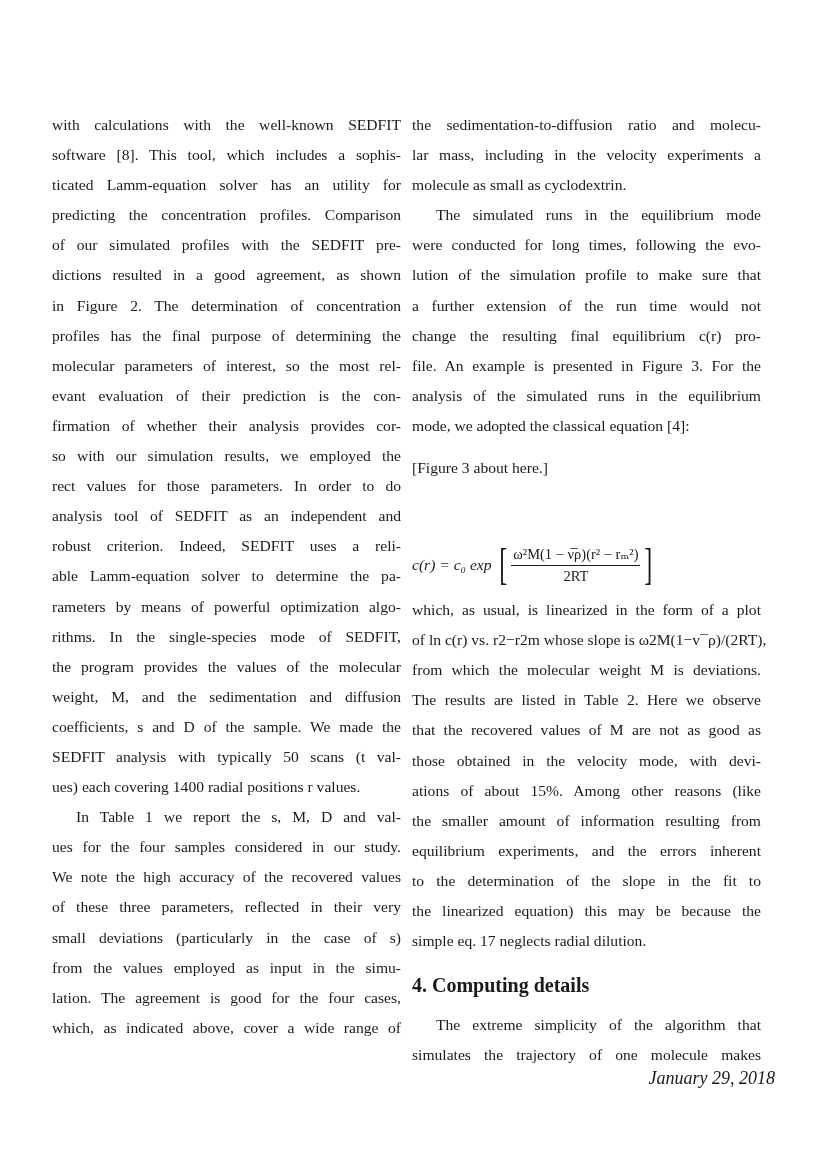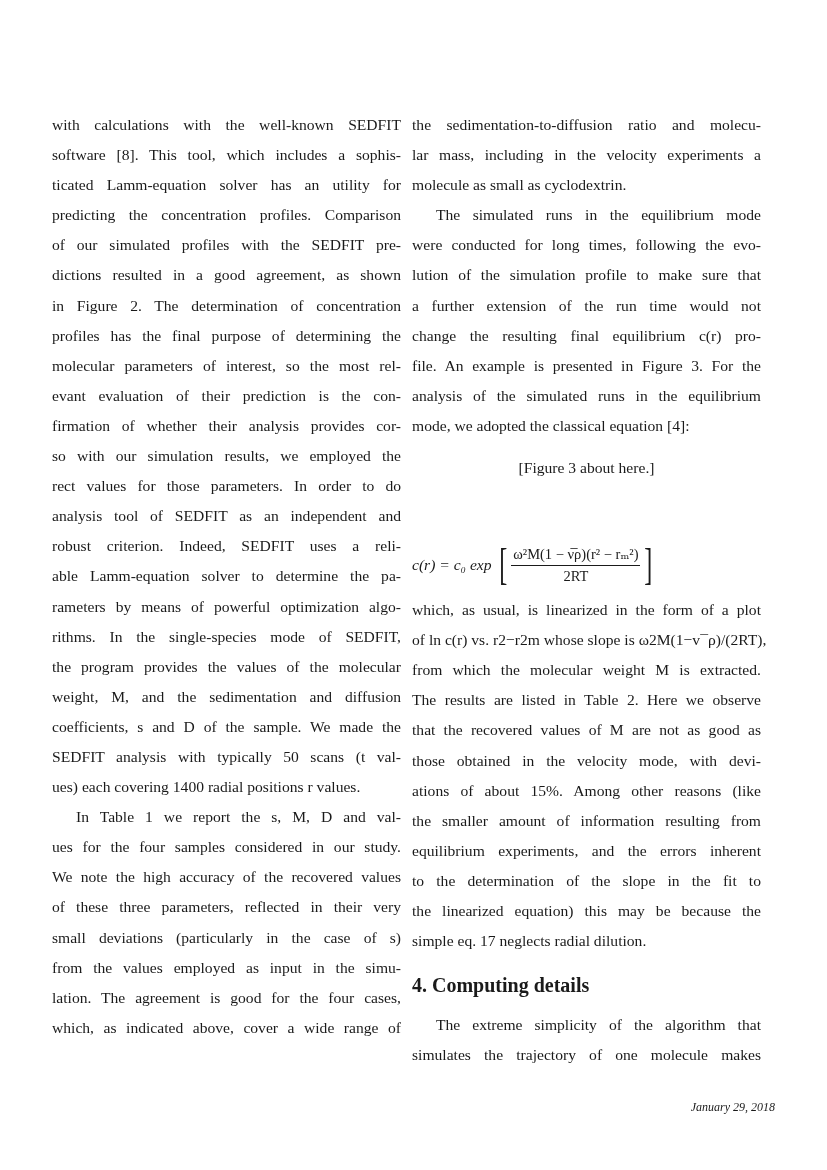--- a/index.html
+++ b/index.html
@@ -16,41 +16,40 @@
   .col-left { left: 52px; width: 349px; }
   .col-right { left: 412px; width: 349px; }
   .line {
     height: 30.1px; line-height: 26px;
     white-space: nowrap;
     text-align: justify; text-align-last: justify;
   }
   .line.last { text-align-last: left; }
   .line.indent { padding-left: 24px; }
   .fig-placeholder {
-    text-align: center; height: 30px; line-height: 26px; margin-top: 12px; margin-bottom: 52px;
+    text-align: left; height: 30px; line-height: 26px; margin-top: 12px; margin-bottom: 52px;
   }
   .equation {
     height: 56px; position: relative; font-size: 15.6px;
     display: flex; align-items: center; 
     margin-bottom: 4px;
   }
   .eq-lhs { font-style: italic; margin-right: 4px; white-space: nowrap; }
   .eq-bracket { font-size: 44px; line-height: 44px; font-weight: 100; transform: scaleX(0.55); display: inline-block; }
   .frac { display: inline-flex; flex-direction: column; align-items: center; margin: 0 1px; }
   .frac .num { border-bottom: 1px solid #1a1a1a; padding: 0 2px 2px; white-space: nowrap; font-size: 14.5px; }
   .frac .den { padding-top: 2px; font-size: 14.5px; }
   .section-heading {
     font-weight: bold; font-size: 20px; height: 30px; line-height: 26px;
     margin-top: 14px; margin-bottom: 10px; white-space: nowrap;
   }
   .footer-date {
     position: absolute; left: 426px; width: 349px; top: 1068px;
-    text-align: right; font-style: italic; font-size: 12px;
+    text-align: right; font-style: italic; font-size: 18px;
     font-family: "Liberation Serif", "DejaVu Serif", serif;
-    margin-top: 32px;
   }
 </style>
 </head>
 <body>
 
 <div class="col col-left">
   <div id="lp1">
       <div class="line">with calculations with the well-known SEDFIT</div>
       <div class="line">software [8].  This tool, which includes a sophis-</div>
       <div class="line">ticated Lamm-equation solver has an utility for</div>
@@ -109,21 +108,21 @@
     <span class="eq-bracket">[</span>
     <span class="frac">
       <span class="num">ω²M(1 − ν̅ρ)(r² − rₘ²)</span>
       <span class="den">2RT</span>
     </span>
     <span class="eq-bracket">]</span>
   </div>
   <div id="rp3">
       <div class="line">which, as usual, is linearized in the form of a plot</div>
       <div class="line">of ln c(r) vs. r2−r2m whose slope is ω2M(1−v¯ρ)/(2RT),</div>
-      <div class="line">from which the molecular weight M is extracted.</div>
+      <div class="line">from which the molecular weight M is deviations.</div>
       <div class="line">The results are listed in Table 2. Here we observe</div>
       <div class="line">that the recovered values of M are not as good as</div>
       <div class="line">those obtained in the velocity mode, with devi-</div>
       <div class="line">ations of about 15%.  Among other reasons (like</div>
       <div class="line">the smaller amount of information resulting from</div>
       <div class="line">equilibrium experiments, and the errors inherent</div>
       <div class="line">to the determination of the slope in the fit to</div>
       <div class="line">the linearized equation) this may be because the</div>
       <div class="line last">simple eq. 17 neglects radial dilution.</div>
     </div>

